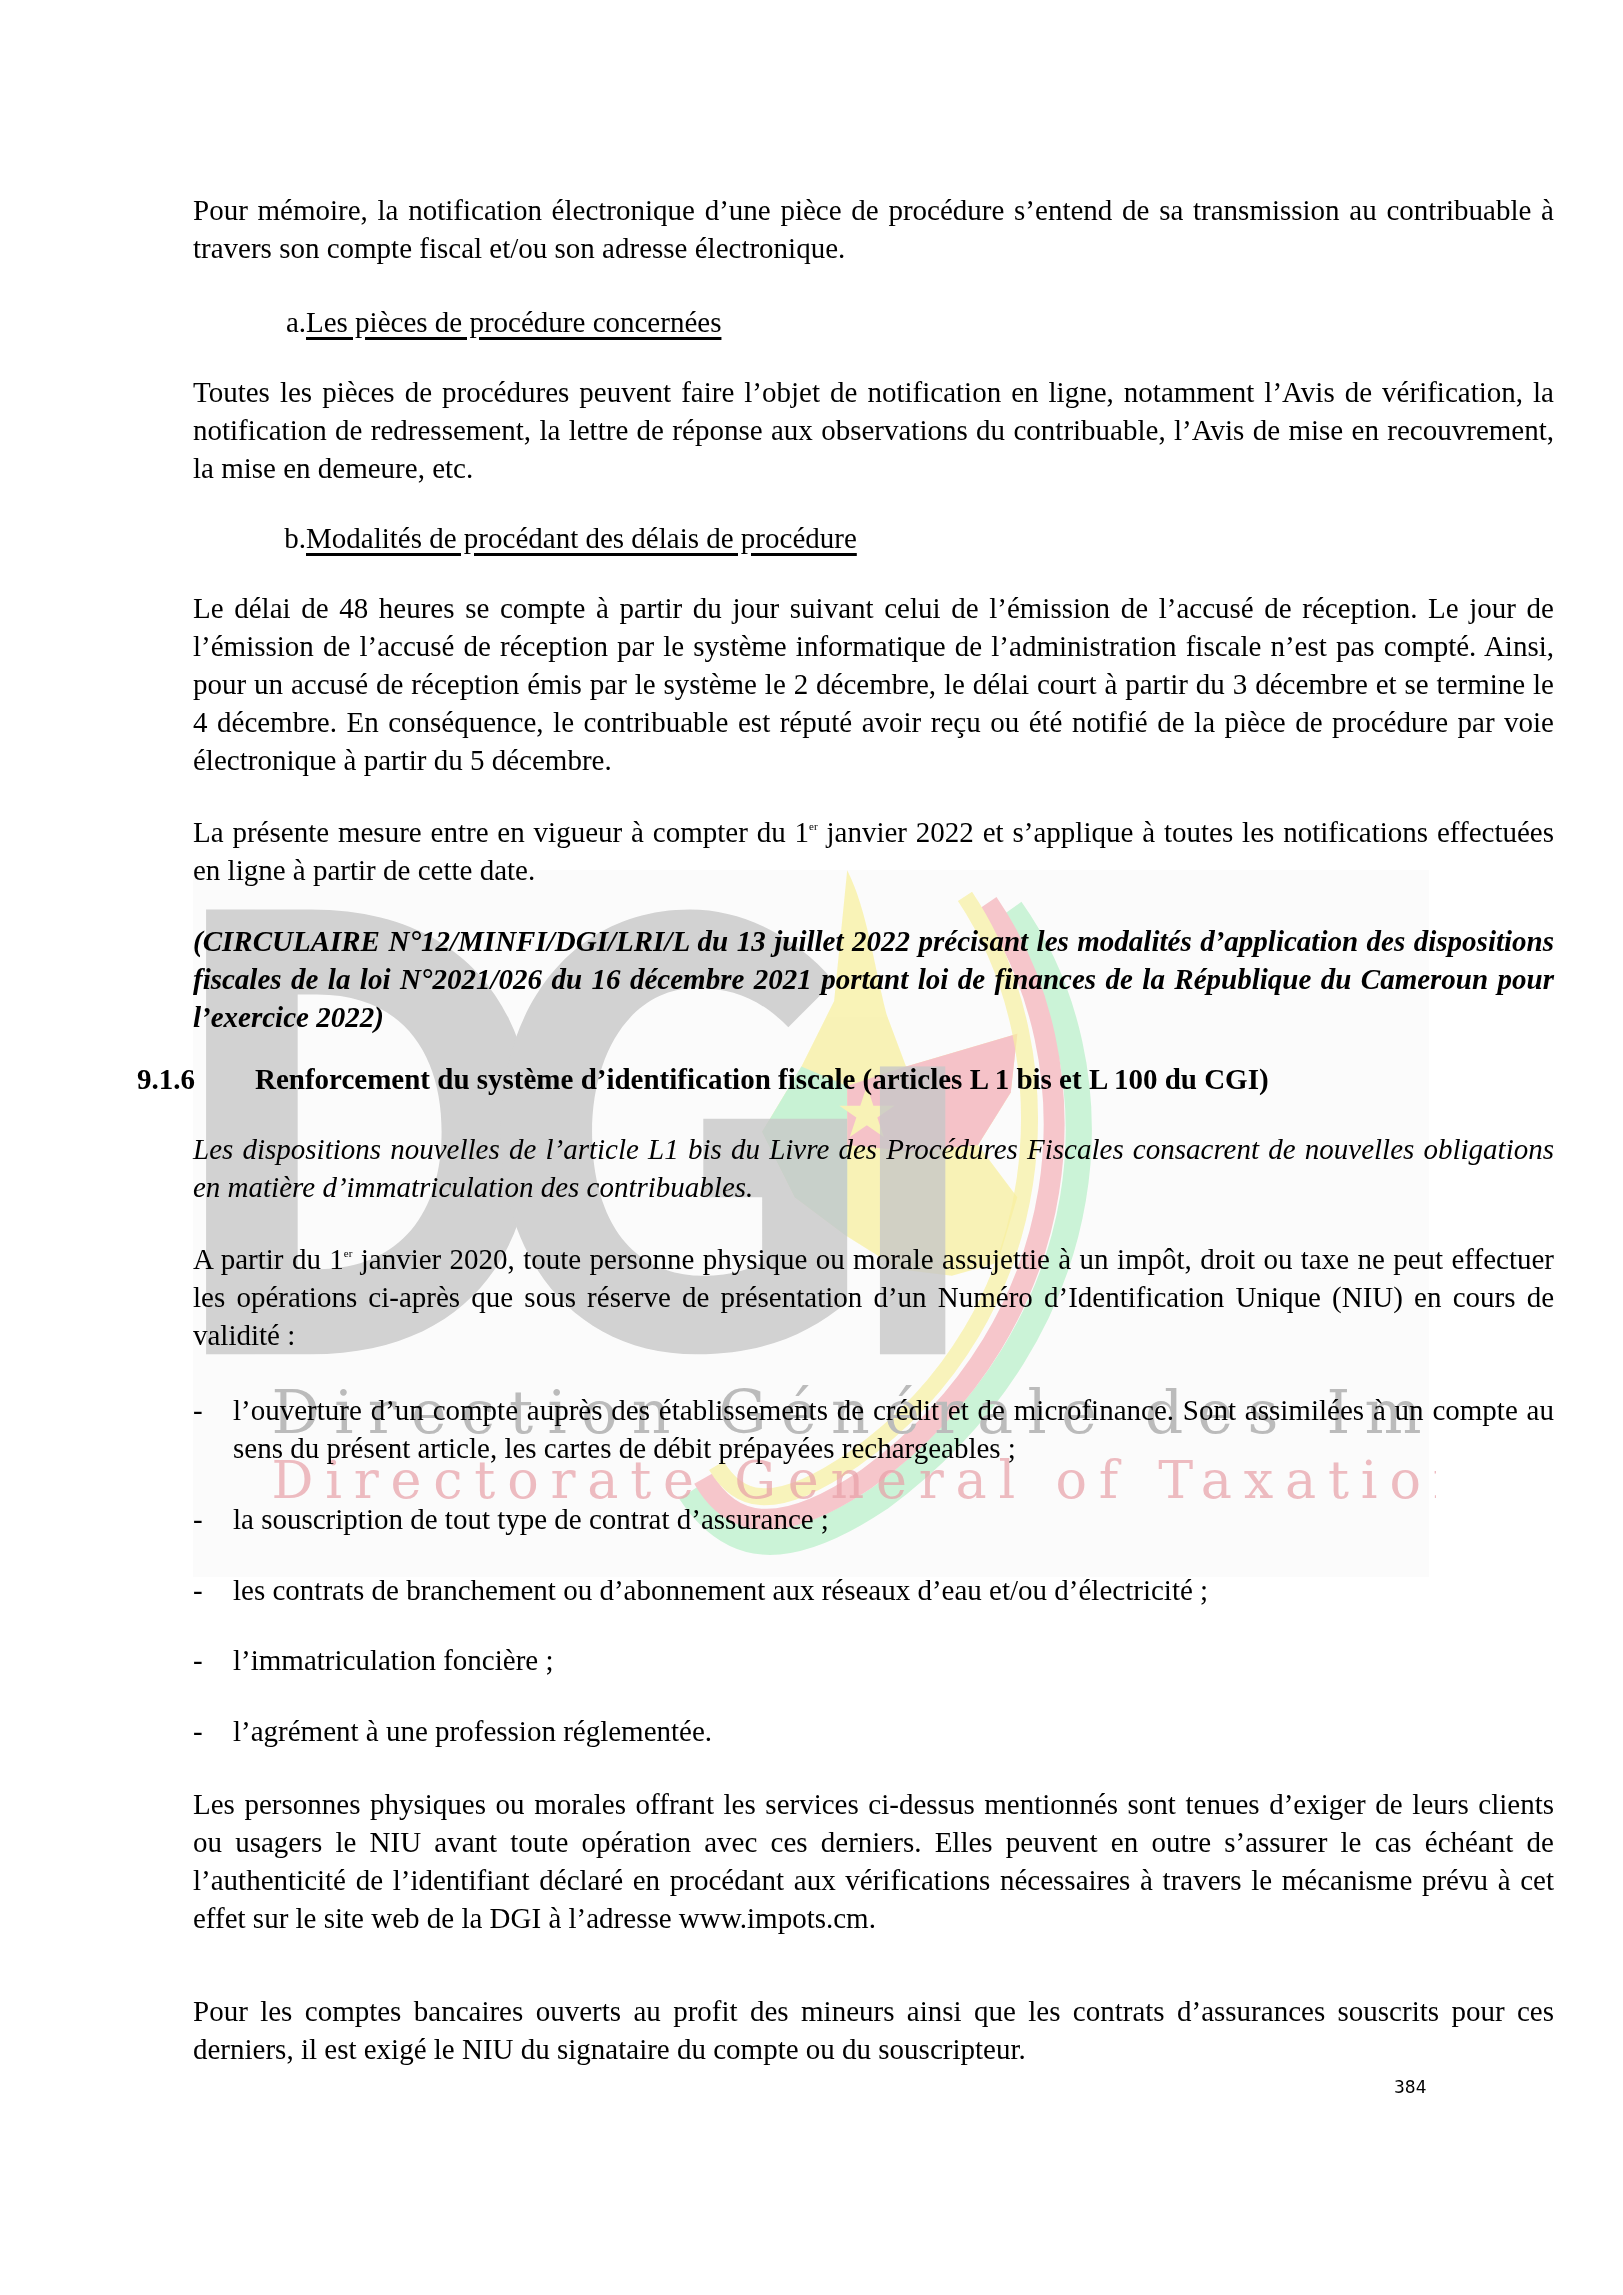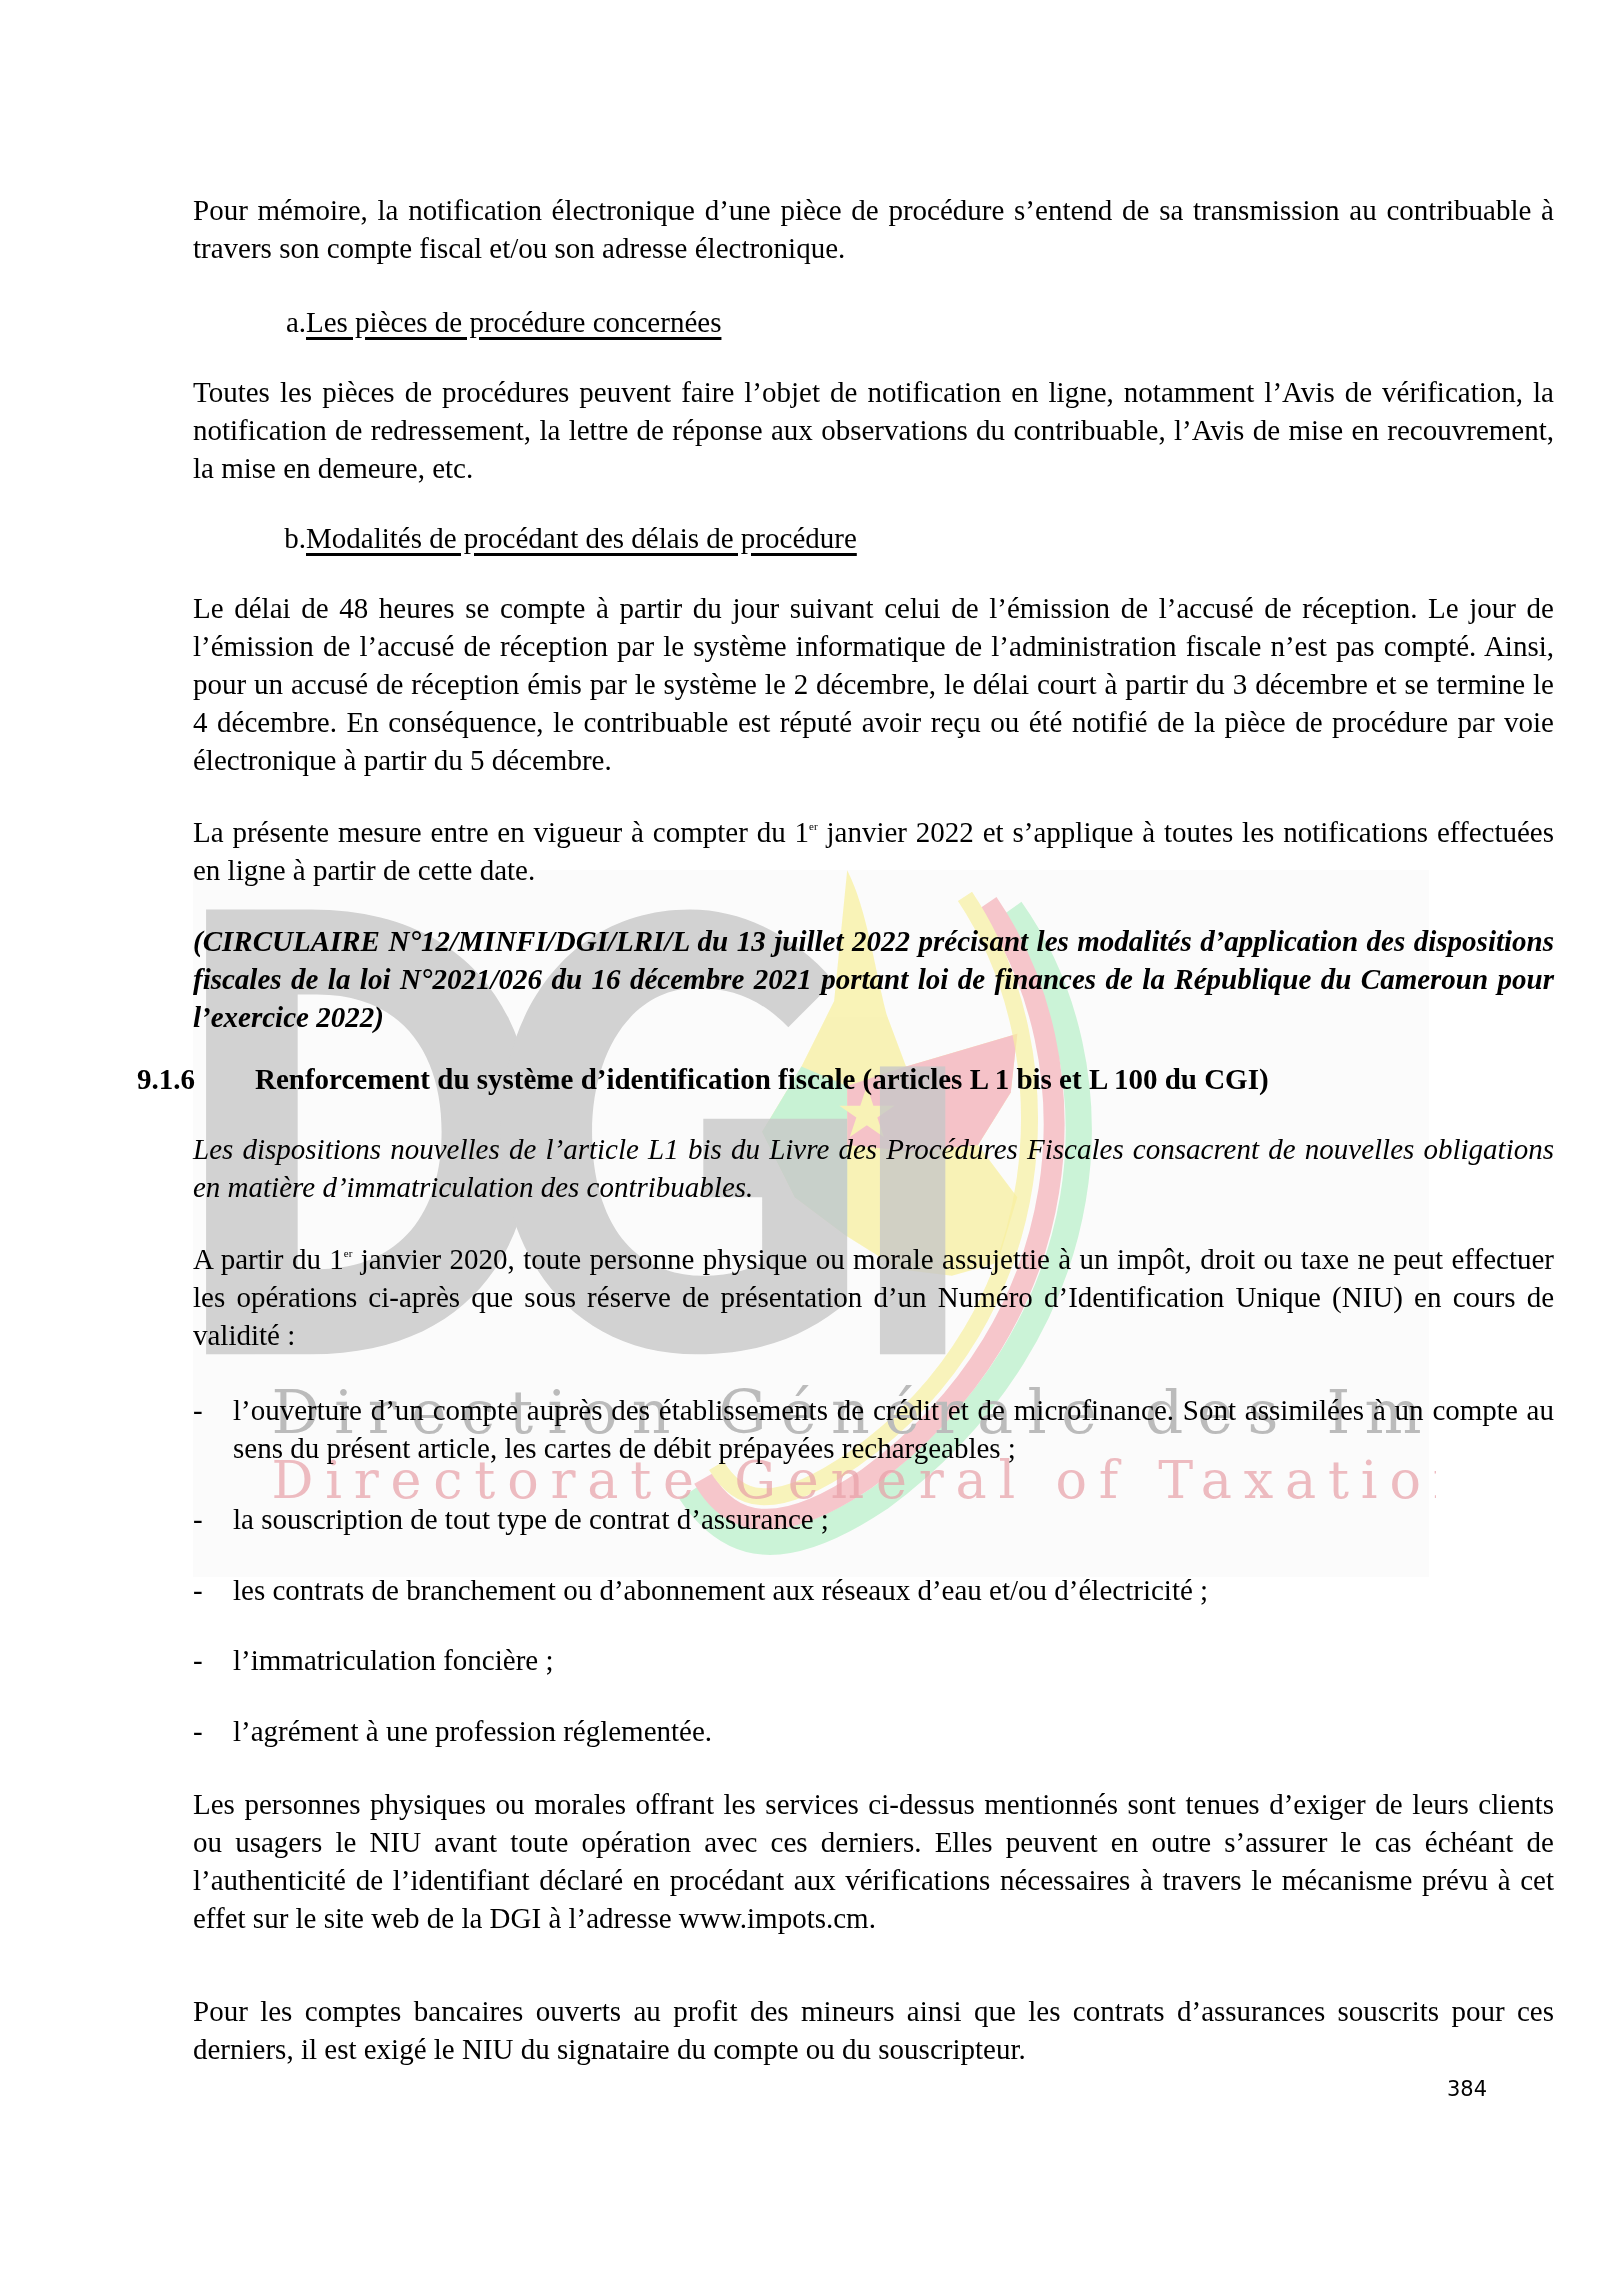--- a/index.html
+++ b/index.html
@@ -28,22 +28,22 @@
     .sup { font-size: 11px; vertical-align: 11.8px; line-height: 0; }
     .circ { font-style: italic; font-weight: bold; }
     .h-sec { position: absolute; font-weight: bold; left: -56px; top: 1060px; }
     .h-sec .num { display: inline-block; width: 118px; }
     .h-sec .u { text-decoration-thickness: 2.6px; text-underline-offset: 5.2px; }
     .list { position: absolute; left: 0; width: 1361px; }
     .li { position: absolute; left: 0; width: 1361px; }
     .li .dash { position: absolute; left: 0; }
     .li .txt { display: block; margin-left: 40px; text-align: justify; }
     .pagenum {
-      position: absolute; left: 1447px; top: 2077px; z-index: 2;
-      font-family: "DejaVu Sans", "Liberation Sans", sans-serif; font-size: 21px;
+      position: absolute; left: 1394px; top: 2077px; z-index: 2;
+      font-family: "DejaVu Sans", "Liberation Sans", sans-serif; font-size: 17px;
     }
   </style>
 </head>
 <body>
 
 <div class="wm-band"></div>
 <svg class="watermark" viewBox="0 0 1900 1100">
 
   <g opacity="0.75">
     <path d="M1000 0 C1030 60 1040 140 1060 220 L1090 300 L1260 250 L1250 340 L1200 420 L1260 500 L1230 600 L1160 620 L1080 610 L1000 560 L920 500 L870 400 L930 300 L980 200 Z" fill="#f8f0a0"></path>

